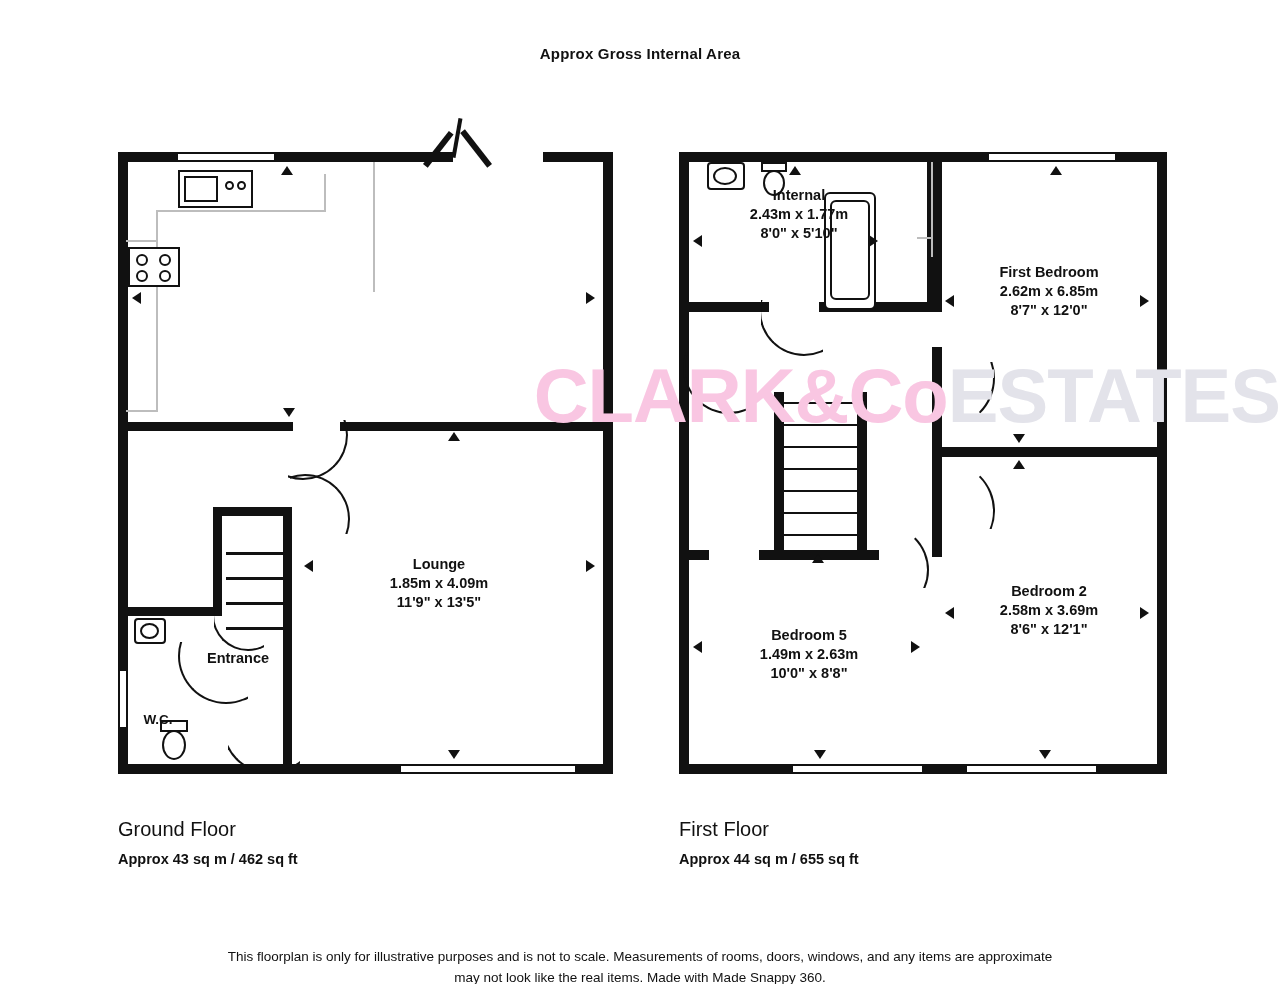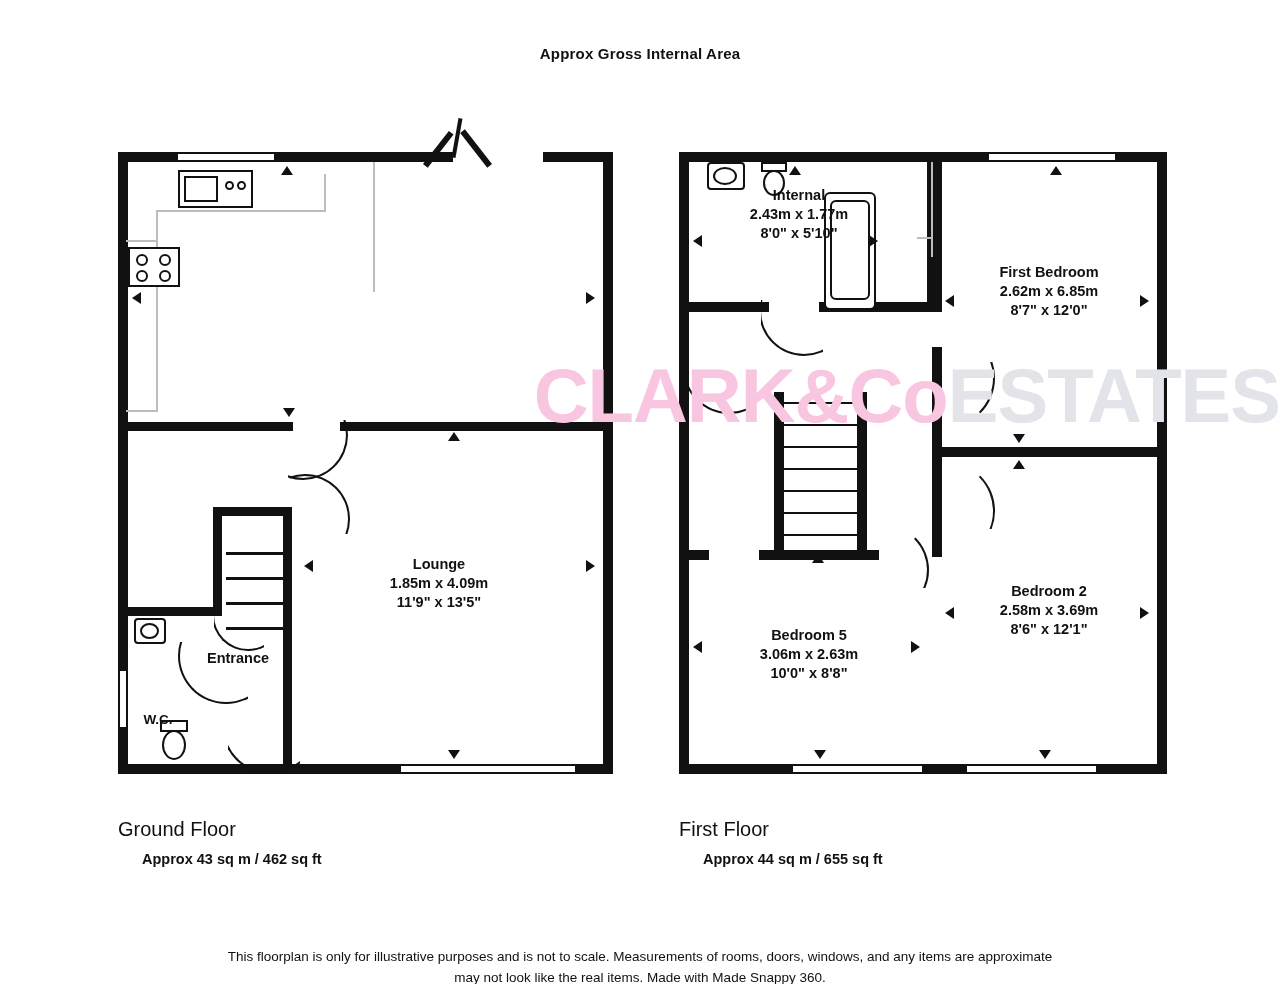--- a/index.html
+++ b/index.html
@@ -43,21 +43,21 @@
   .ar-d{border-left:6px solid transparent;border-right:6px solid transparent;border-top:9px solid #111;}
   .doorbox{position:absolute;overflow:hidden;}
   .doorbox .arc{position:absolute;border:2px solid #111;border-radius:50%;box-sizing:border-box;}
 
   
   .fix{position:absolute;border:2px solid #111;box-sizing:border-box;background:#fff;}
   .fix-r{border-radius:50%;}
 
   
   .floor-title{position:absolute;font-size:20px;font-weight:normal;}
-  .floor-sub{position:absolute;font-size:14.5px;font-weight:bold;margin-left:24px;}
+  .floor-sub{position:absolute;font-size:14.5px;font-weight:bold;}
 
   .disclaimer{
     position:absolute;left:0;top:946px;width:1280px;text-align:center;
     font-size:13.5px;line-height:21px;color:#111;
   }
 </style>
 </head>
 <body>
 
 <div class="stage">
@@ -263,21 +263,21 @@
     </div>
 
     <div class="label" style="left:250px;top:430px;width:240px;">
       <div>Bedroom 2</div>
       <div class="dim">2.58m x 3.69m</div>
       <div class="dim">8'6" x 12'1"</div>
     </div>
 
     <div class="label" style="left:10px;top:474px;width:240px;">
       <div>Bedroom 5</div>
-      <div class="dim">3.06m x 2.63m</div>
+      <div class="dim">1.49m x 2.63m</div>
       <div class="dim">10'0" x 8'8"</div>
     </div>
   </div>
 
   <div class="floor-title" style="left:118px;top:818px;">Ground Floor</div>
   <div class="floor-sub" style="left:118px;top:851px;">Approx 43 sq m / 462 sq ft</div>
 
   <div class="floor-title" style="left:679px;top:818px;">First Floor</div>
   <div class="floor-sub" style="left:679px;top:851px;">Approx 44 sq m / 655 sq ft</div>
 

